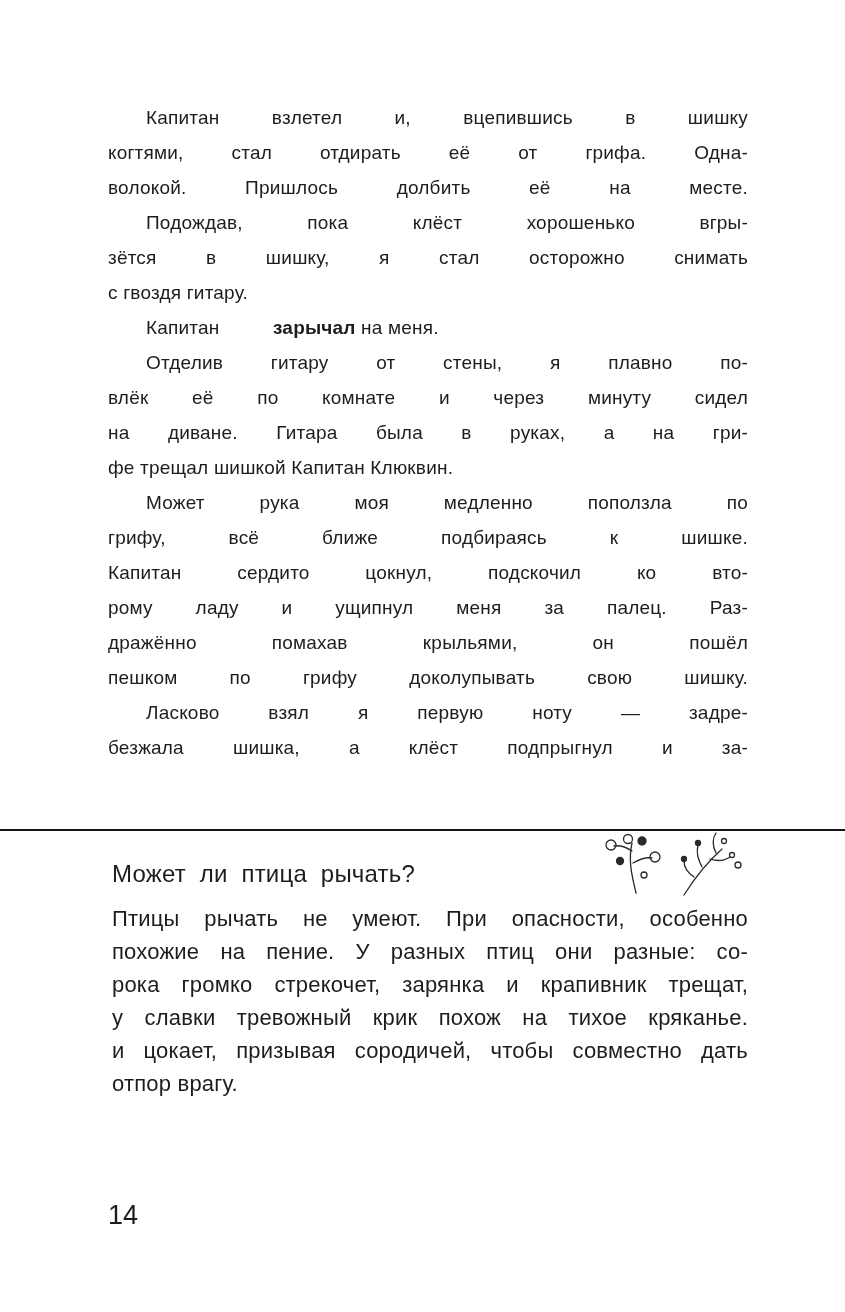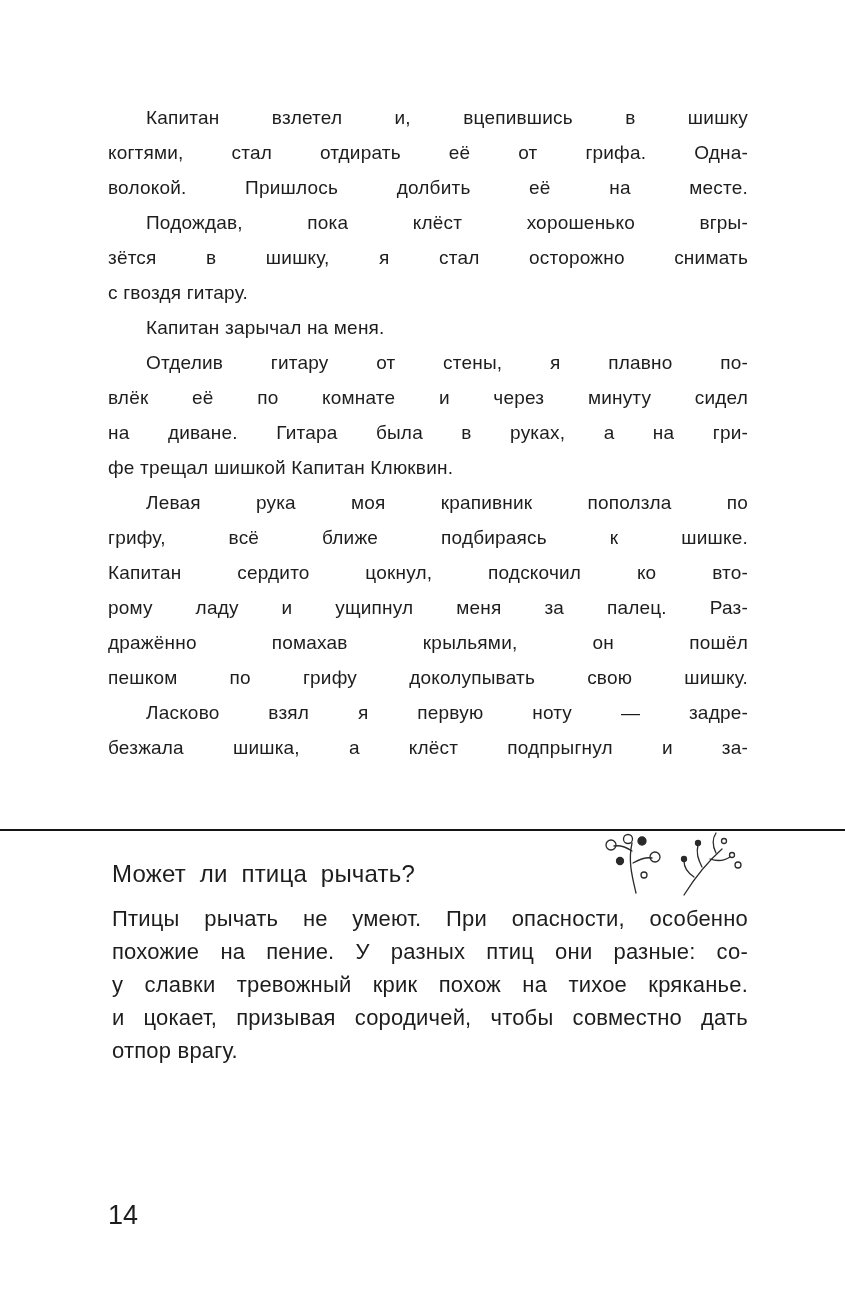--- a/index.html
+++ b/index.html
@@ -31,21 +31,22 @@
     box-sizing: border-box;
   }
   .line.just {
     text-align: justify;
     text-align-last: justify;
   }
   .line.ind {
     padding-left: 38px;
   }
   .bold {
-    font-weight: normal;
+    font-weight: bold;
+    margin-left: 48px;
   }
   
   .divider {
     position: absolute;
     top: 829px;
     left: 0;
     width: 845px;
     height: 2px;
     background: #151515;
   }
@@ -89,21 +90,21 @@
       <div class="line just"><span>когтями, стал отдирать её от грифа. Одна-</span></div>
       <div class="line just"><span>волокой. Пришлось долбить её на месте.</span></div>
       <div class="line just ind"><span>Подождав, пока клёст хорошенько вгры-</span></div>
       <div class="line just"><span>зётся в шишку, я стал осторожно снимать</span></div>
       <div class="line"><span>с гвоздя гитару.</span></div>
       <div class="line ind"><span>Капитан </span><span class="bold">зарычал</span><span> на меня.</span></div>
       <div class="line just ind"><span>Отделив гитару от стены, я плавно по-</span></div>
       <div class="line just"><span>влёк её по комнате и через минуту сидел</span></div>
       <div class="line just"><span>на диване. Гитара была в руках, а на гри-</span></div>
       <div class="line"><span>фе трещал шишкой Капитан Клюквин.</span></div>
-      <div class="line just ind"><span>Левая рука моя крапивник поползла по</span></div>
+      <div class="line just ind"><span>Может рука моя медленно поползла по</span></div>
       <div class="line just"><span>грифу, всё ближе подбираясь к шишке.</span></div>
       <div class="line just"><span>Капитан сердито цокнул, подскочил ко вто-</span></div>
       <div class="line just"><span>рому ладу и ущипнул меня за палец. Раз-</span></div>
       <div class="line just"><span>дражённо помахав крыльями, он пошёл</span></div>
       <div class="line just"><span>пешком по грифу доколупывать свою шишку.</span></div>
       <div class="line just ind"><span>Ласково взял я первую ноту — задре-</span></div>
       <div class="line just"><span>безжала шишка, а клёст подпрыгнул и за-</span></div>
     </div>
 
   <div class="divider"></div>
@@ -132,20 +133,21 @@
         <circle cx="86" cy="28" r="2.5" fill="#2a2a2a"></circle>
         <circle cx="126" cy="10" r="2.5"></circle>
         <circle cx="140" cy="34" r="3"></circle>
       </g>
     </svg>
   </div>
 
   <div class="footnote">
       <div class="line just"><span>Птицы рычать не умеют. При опасности, особенно</span></div>
       <div class="line just"><span>похожие на пение. У разных птиц они разные: со-</span></div>
+      <div class="line just"><span>рока громко стрекочет, зарянка и крапивник трещат,</span></div>
       <div class="line just"><span>у славки тревожный крик похож на тихое кряканье.</span></div>
       <div class="line just"><span>и цокает, призывая сородичей, чтобы совместно дать</span></div>
       <div class="line"><span>отпор врагу.</span></div>
     </div>
 
   <div class="page-num">14</div>
 
 </div>
 
 </body></html>

